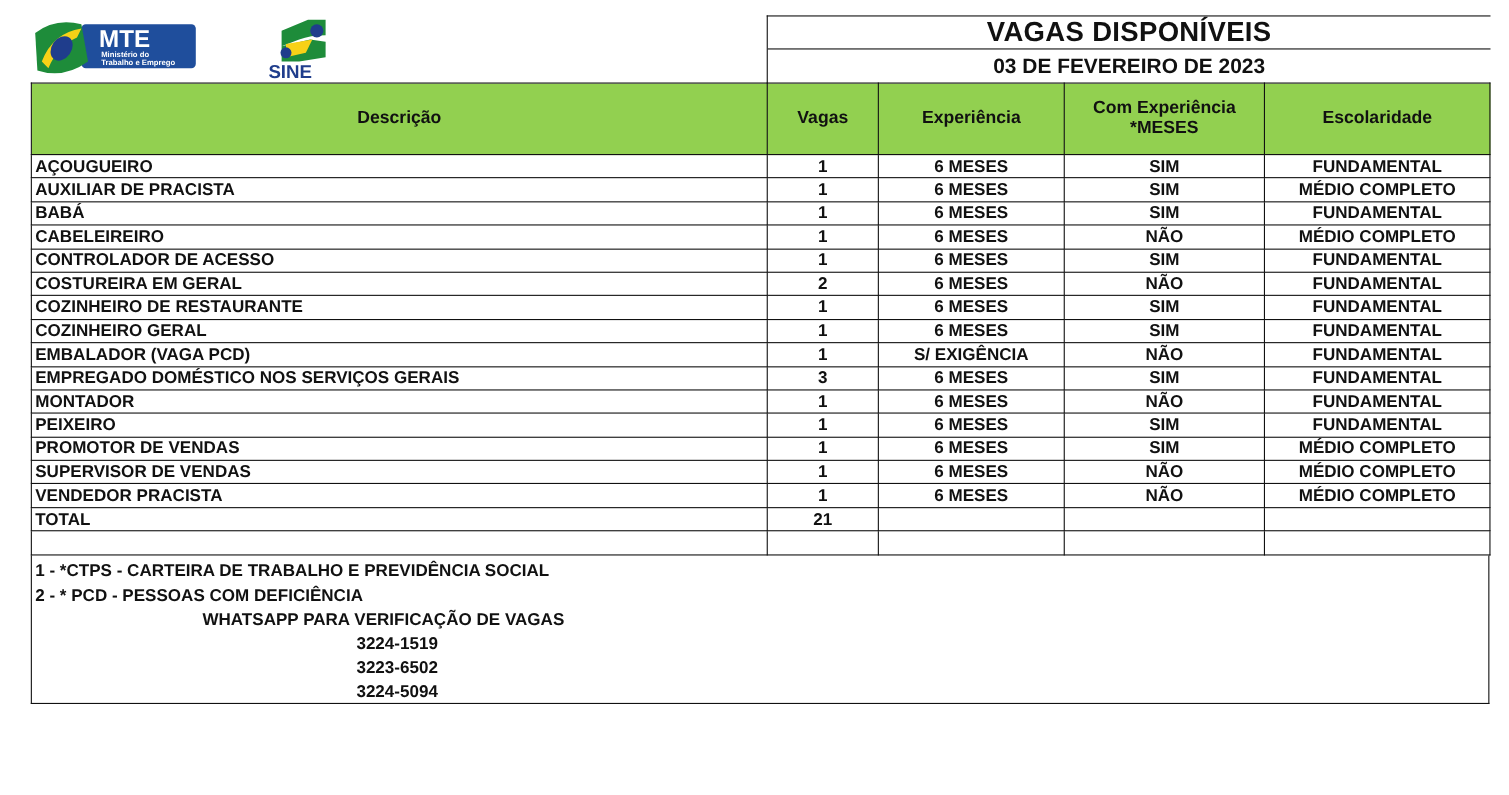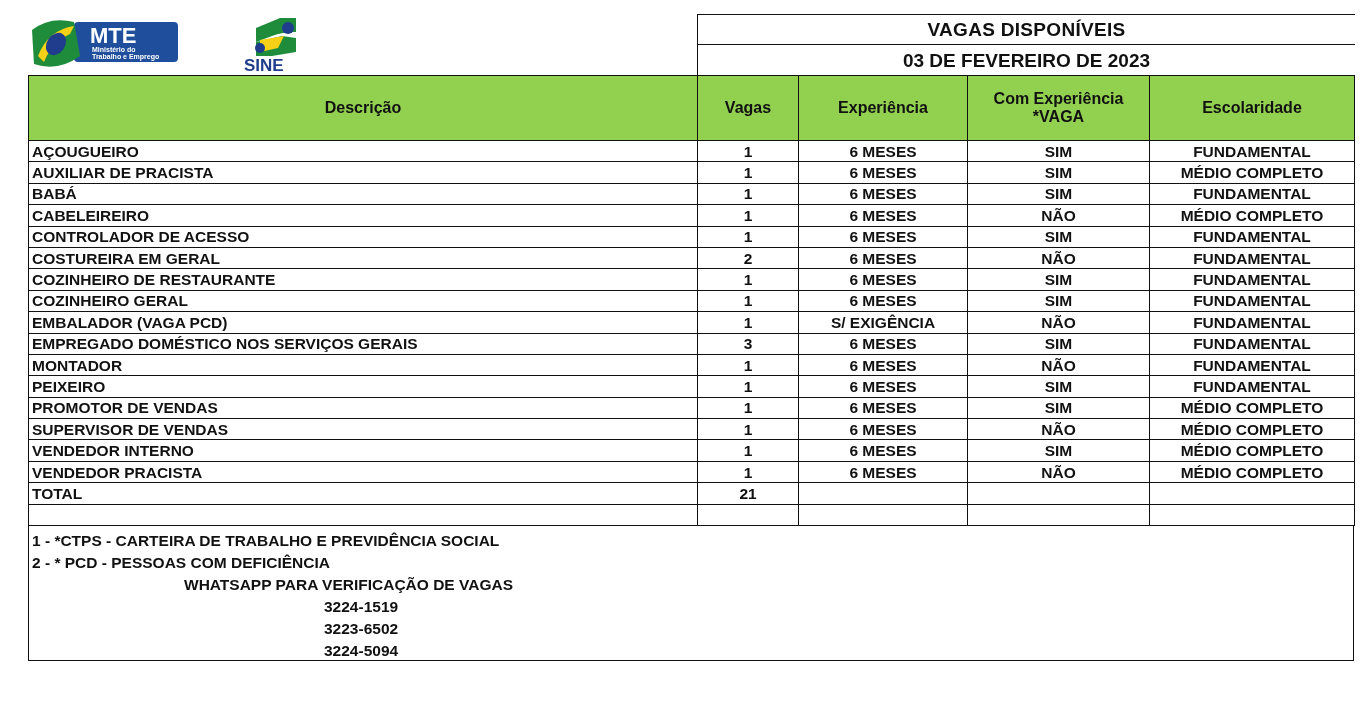--- a/index.html
+++ b/index.html
@@ -6,21 +6,21 @@
   body { width: 1372px; height: 723px; position: relative; overflow: hidden;
          font-family: "Liberation Sans", "DejaVu Sans", sans-serif; color: #111; }
   .sheet { position: absolute; left: 28px; top: 14px; width: 1326px; }
   .hdr { position: relative; height: 61px; }
   .logos { position: absolute; left: 0; top: 0; width: 669px; height: 61px; }
   .mte { position: absolute; left: 2px; top: 2px; width: 150px; height: 52px; }
   .sine { position: absolute; left: 214px; top: 2px; width: 60px; height: 58px; }
   .titlebox { position: absolute; left: 669px; top: 0; width: 657px; height: 61px;
               border-top: 1.5px solid #111; border-left: 1.5px solid #111; }
   .title1 { height: 29px; border-bottom: 1.5px solid #111; text-align: center;
-            font-weight: bold; font-size: 19px; line-height: 29px; letter-spacing: 0.3px; }
+            font-weight: bold; font-size: 25px; line-height: 29px; letter-spacing: 0.3px; }
   .title2 { height: 30px; text-align: center; font-weight: bold; font-size: 19px; line-height: 31px; }
   table { border-collapse: collapse; width: 1326px; table-layout: fixed; padding-left: 12px; }
   th { background: #92d050; font-weight: bold; font-size: 16px; height: 64px;
        border: 1.5px solid #111; text-align: center; padding: 0; line-height: 18px; }
   td { border: 1.5px solid #111; height: 20.4px; padding: 0 3px; font-weight: bold;
        font-size: 15.5px; line-height: 19px; white-space: nowrap; overflow: hidden; }
   td.c { text-align: center; }
   .notes { border: 1.5px solid #111; border-top: none; height: 130px; padding: 4px 3px 0 3px;
            font-weight: bold; font-size: 15.5px; line-height: 22px; }
   .notes .wa { padding-left: 152px; }
@@ -62,21 +62,21 @@
         <col style="width:101px">
         <col style="width:169px">
         <col style="width:182px">
         <col style="width:205px">
     </colgroup>
     <thead>
       <tr>
         <th>Descrição</th>
         <th>Vagas</th>
         <th>Experiência</th>
-        <th><span>Com Experiência</span><br><span>*VAGA</span></th>
+        <th><span>Com Experiência</span><br><span>*MESES</span></th>
         <th>Escolaridade</th>
       </tr>
     </thead>
     <tbody id="tbody">
       <tr>
           <td>AÇOUGUEIRO</td>
           <td class="c">1</td>
           <td class="c">6 MESES</td>
           <td class="c">SIM</td>
           <td class="c">FUNDAMENTAL</td>
@@ -163,27 +163,20 @@
           <td class="c">1</td>
           <td class="c">6 MESES</td>
           <td class="c">SIM</td>
           <td class="c">MÉDIO COMPLETO</td>
         </tr>
       <tr>
           <td>SUPERVISOR DE VENDAS</td>
           <td class="c">1</td>
           <td class="c">6 MESES</td>
           <td class="c">NÃO</td>
-          <td class="c">MÉDIO COMPLETO</td>
-        </tr>
-      <tr>
-          <td>VENDEDOR INTERNO</td>
-          <td class="c">1</td>
-          <td class="c">6 MESES</td>
-          <td class="c">SIM</td>
           <td class="c">MÉDIO COMPLETO</td>
         </tr>
       <tr>
           <td>VENDEDOR PRACISTA</td>
           <td class="c">1</td>
           <td class="c">6 MESES</td>
           <td class="c">NÃO</td>
           <td class="c">MÉDIO COMPLETO</td>
         </tr>
       <tr>

